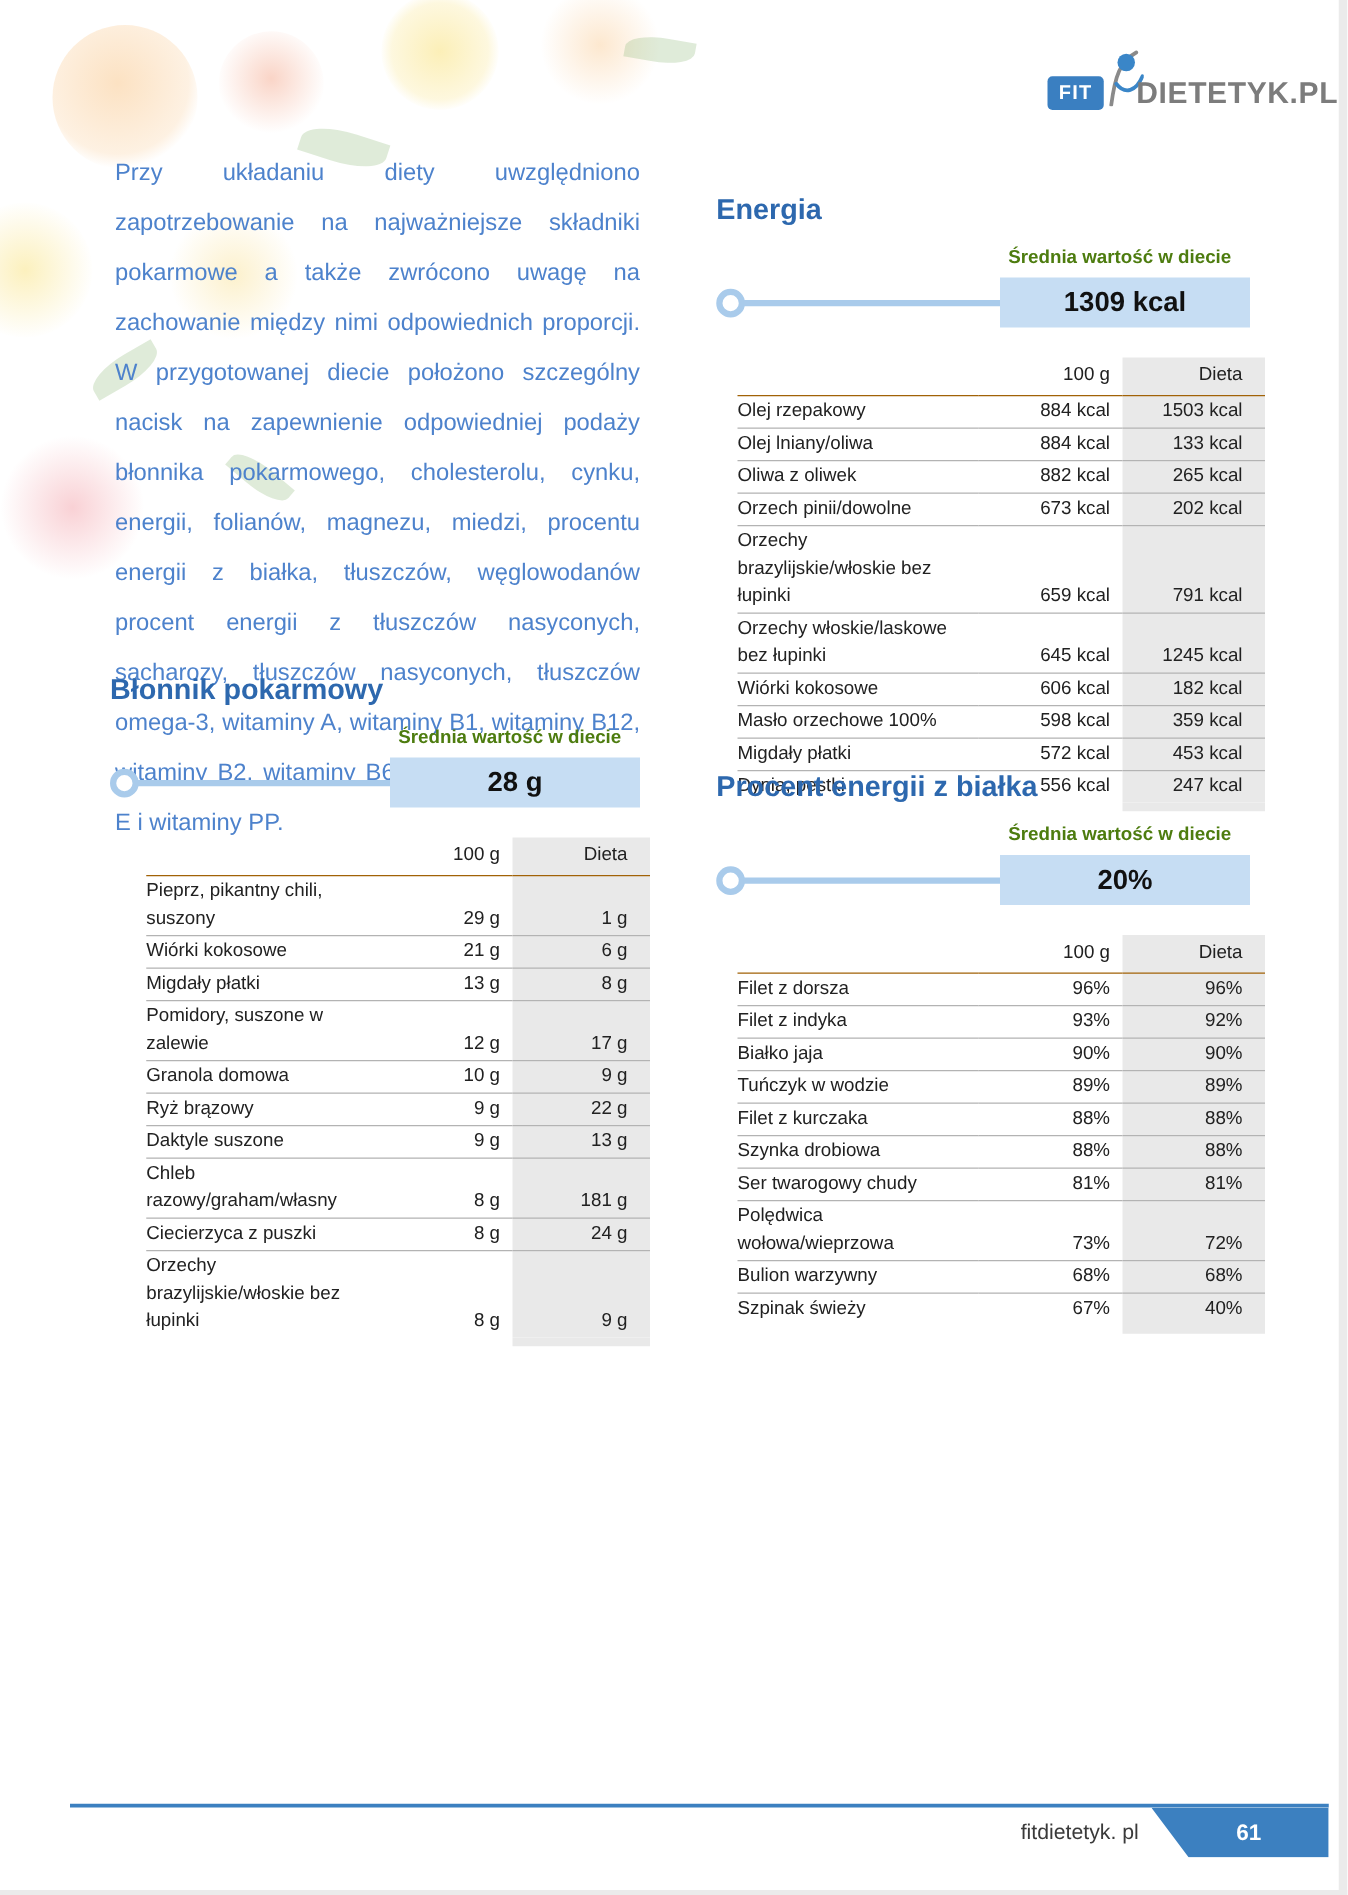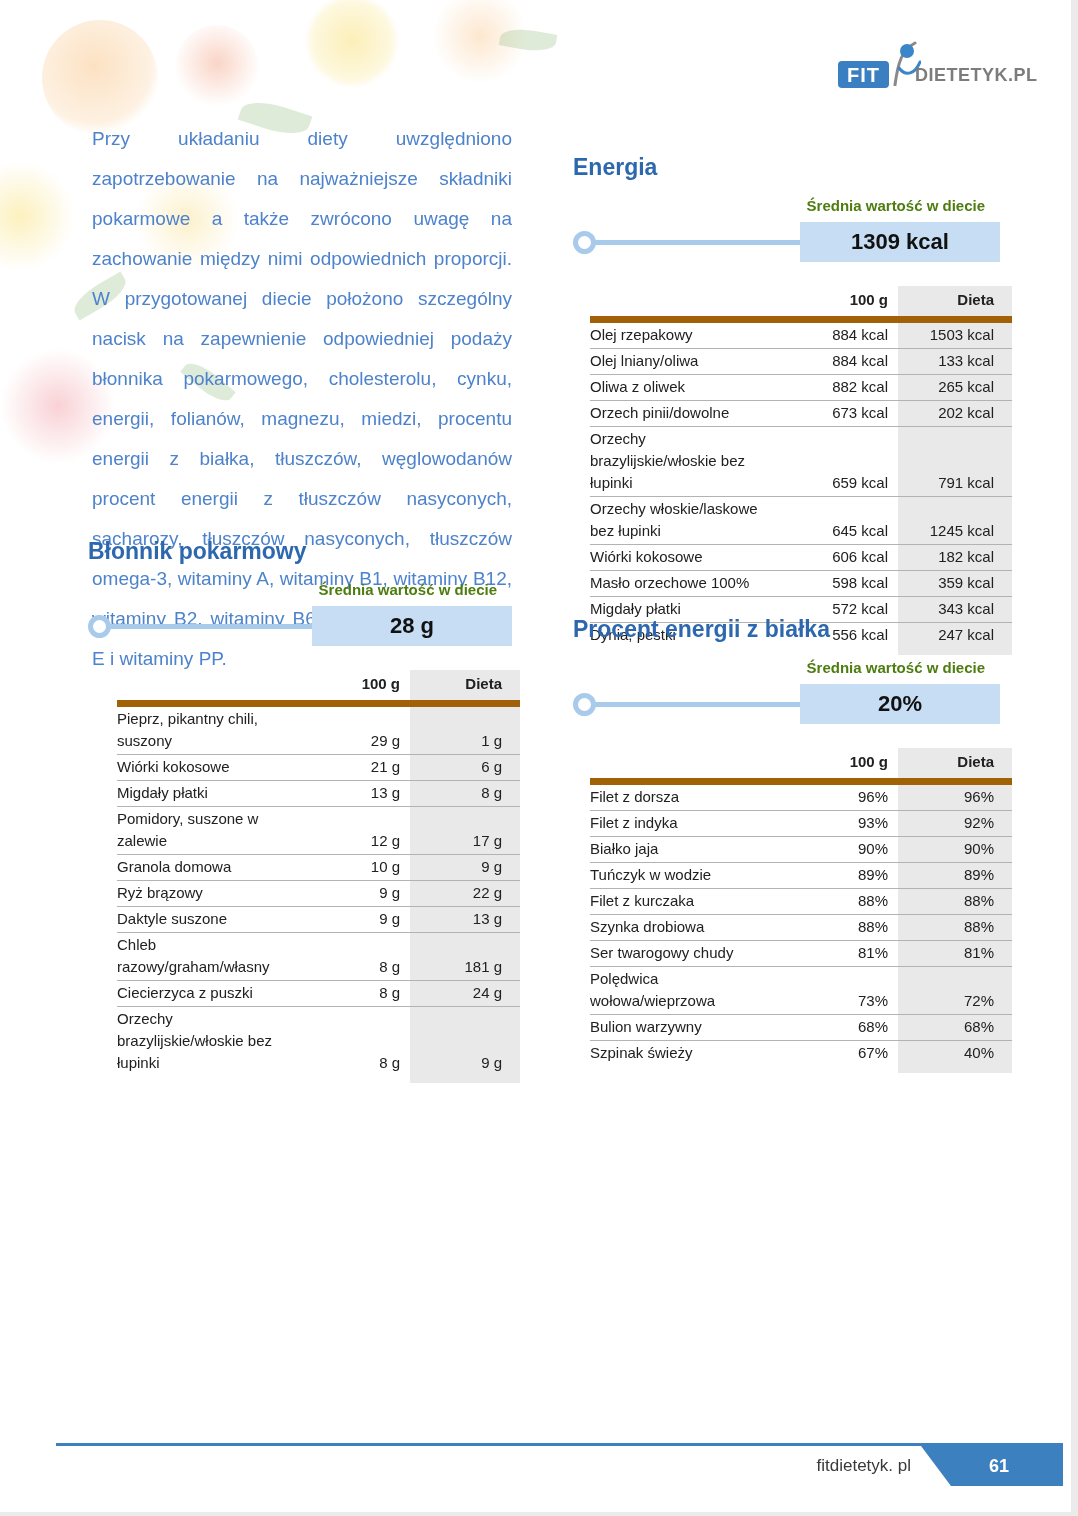--- a/index.html
+++ b/index.html
@@ -25,24 +25,24 @@
   .leaf{position:absolute;background:rgba(150,190,130,.30);border-radius:60% 0 60% 0;}
   .l1{left:240px;top:105px;width:70px;height:26px;transform:rotate(18deg);}
   .l2{left:70px;top:285px;width:60px;height:22px;transform:rotate(-30deg);}
   .l3{left:180px;top:372px;width:56px;height:20px;transform:rotate(40deg);}
   .l4{left:500px;top:30px;width:56px;height:20px;transform:rotate(10deg);}
 
   .content{position:relative;z-index:1;}
 
   
   .logo{position:absolute;top:38px;left:838px;display:flex;align-items:flex-end;height:50px;}
-  .logo-fit{display:inline-block;background:#3a7fc1;color:#fff;font-weight:bold;font-size:20px;
+  .logo-fit{display:inline-block;background:#3a7fc1;color:#fff;font-weight:bold;font-size:16px;
     letter-spacing:1px;border-radius:4px;padding:3px 9px 2px;line-height:22px;}
   .logo-person{margin:0 -6px -2px -4px;}
-  .logo-rest{color:#7c7c7c;font-weight:bold;font-size:18px;letter-spacing:.5px;line-height:26px;}
+  .logo-rest{color:#7c7c7c;font-weight:bold;font-size:24px;letter-spacing:.5px;line-height:26px;}
 
   
   .intro{
     position:absolute;left:92px;top:100px;width:420px;
     color:#4d82cc;font-size:19px;line-height:40px;text-align:justify;
   }
 
   
   .section{position:absolute;}
   .sec-blonnik{left:88px;top:534px;width:424px;}
@@ -54,21 +54,21 @@
   .dot{flex:0 0 auto;width:13px;height:13px;border:5px solid #a9cbeb;border-radius:50%;background:#fff;}
   .bar-line{flex:1 1 auto;height:5px;background:#a9cbeb;margin-left:-1px;}
   .avg-badge{flex:0 0 200px;height:40px;background:#c6ddf3;color:#111;
     font-size:22px;font-weight:bold;display:flex;align-items:center;justify-content:center;}
 
   
   table{border-collapse:collapse;table-layout:fixed;font-size:15px;color:#212121;margin-top:24px;}
   .sec-blonnik table{margin-left:29px;width:371px;}
   .sec-energia table,.sec-bialko table{margin-left:17px;width:390px;}
   th,td{vertical-align:bottom;line-height:22px;padding:1px 0 2px;font-weight:normal;}
-  thead th{font-weight:bold;border-bottom:7px solid #a16207;padding-bottom:5px;padding-top:3px;}
+  thead th{font-weight:normal;border-bottom:1px solid #a16207;padding-bottom:5px;padding-top:3px;}
   tbody tr + tr td{border-top:1px solid #b3b3b3;}
   tbody tr:first-child td{border-top:none;}
   .c-name{text-align:left;padding-right:8px;}
   .c-100{text-align:right;padding-right:10px;}
   .c-dieta{background:#e9e9e9;text-align:right;padding-right:18px;padding-left:4px;}
   .sec-blonnik .c-name{width:175px;}
   .sec-blonnik .c-100{width:100px;}
   .sec-blonnik .c-dieta{width:88px;}
   .sec-energia .c-name,.sec-bialko .c-name{width:185px;}
   .sec-energia .c-100,.sec-bialko .c-100{width:105px;}
@@ -245,21 +245,21 @@
             <td class="c-dieta">182 kcal</td>
           </tr>
           <tr>
             <td class="c-name">Masło orzechowe 100%</td>
             <td class="c-100">598 kcal</td>
             <td class="c-dieta">359 kcal</td>
           </tr>
           <tr>
             <td class="c-name">Migdały płatki</td>
             <td class="c-100">572 kcal</td>
-            <td class="c-dieta">343 kcal</td>
+            <td class="c-dieta">453 kcal</td>
           </tr>
           <tr>
             <td class="c-name">Dynia, pestki</td>
             <td class="c-100">556 kcal</td>
             <td class="c-dieta">247 kcal</td>
           </tr>
           <tr class="tail">
             <td></td>
             <td></td>
             <td class="c-dieta"></td>

